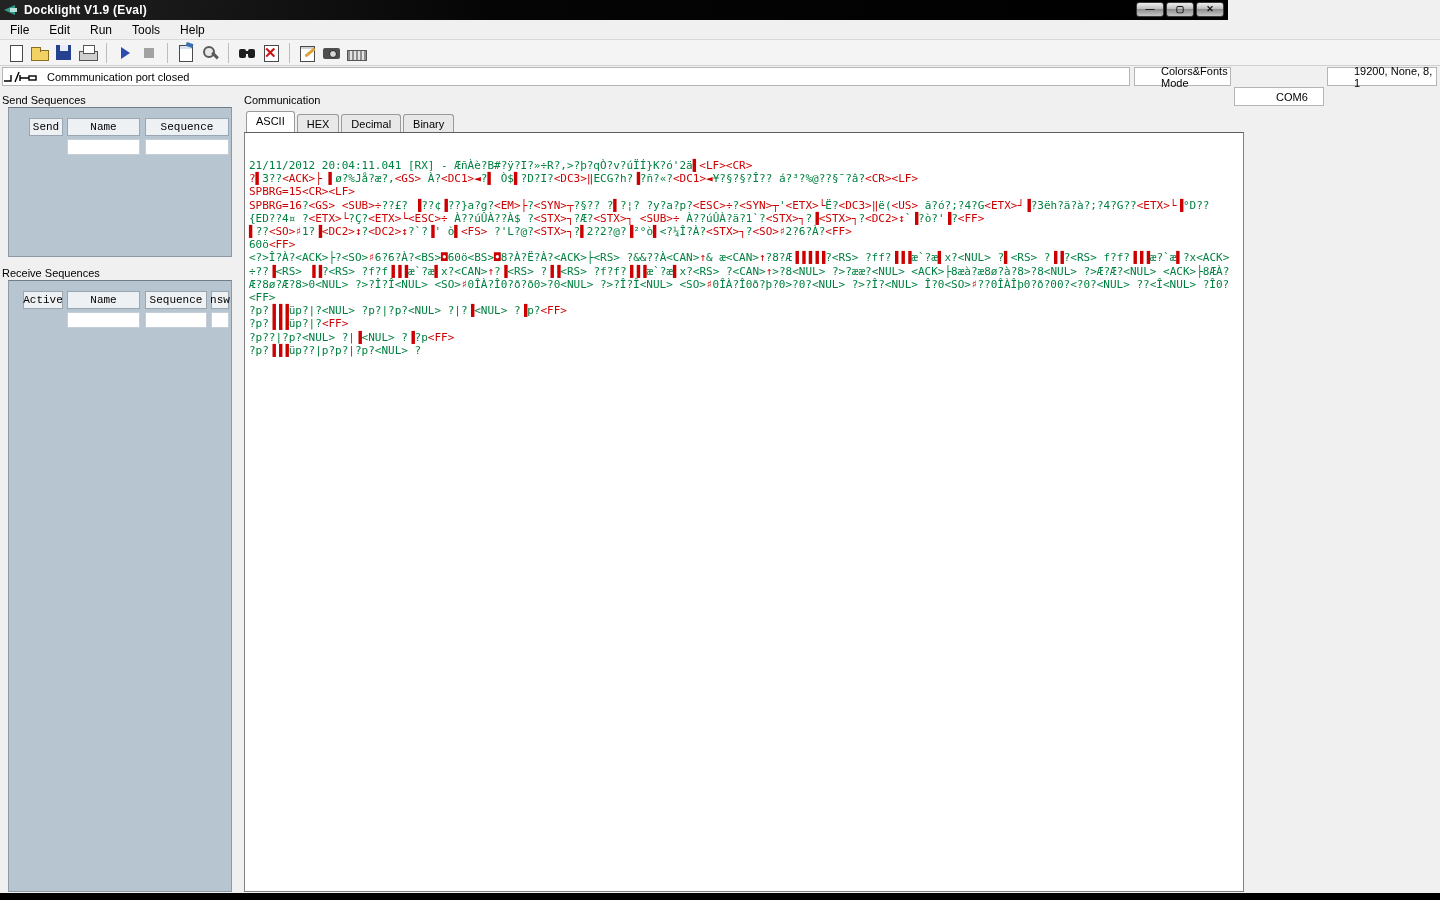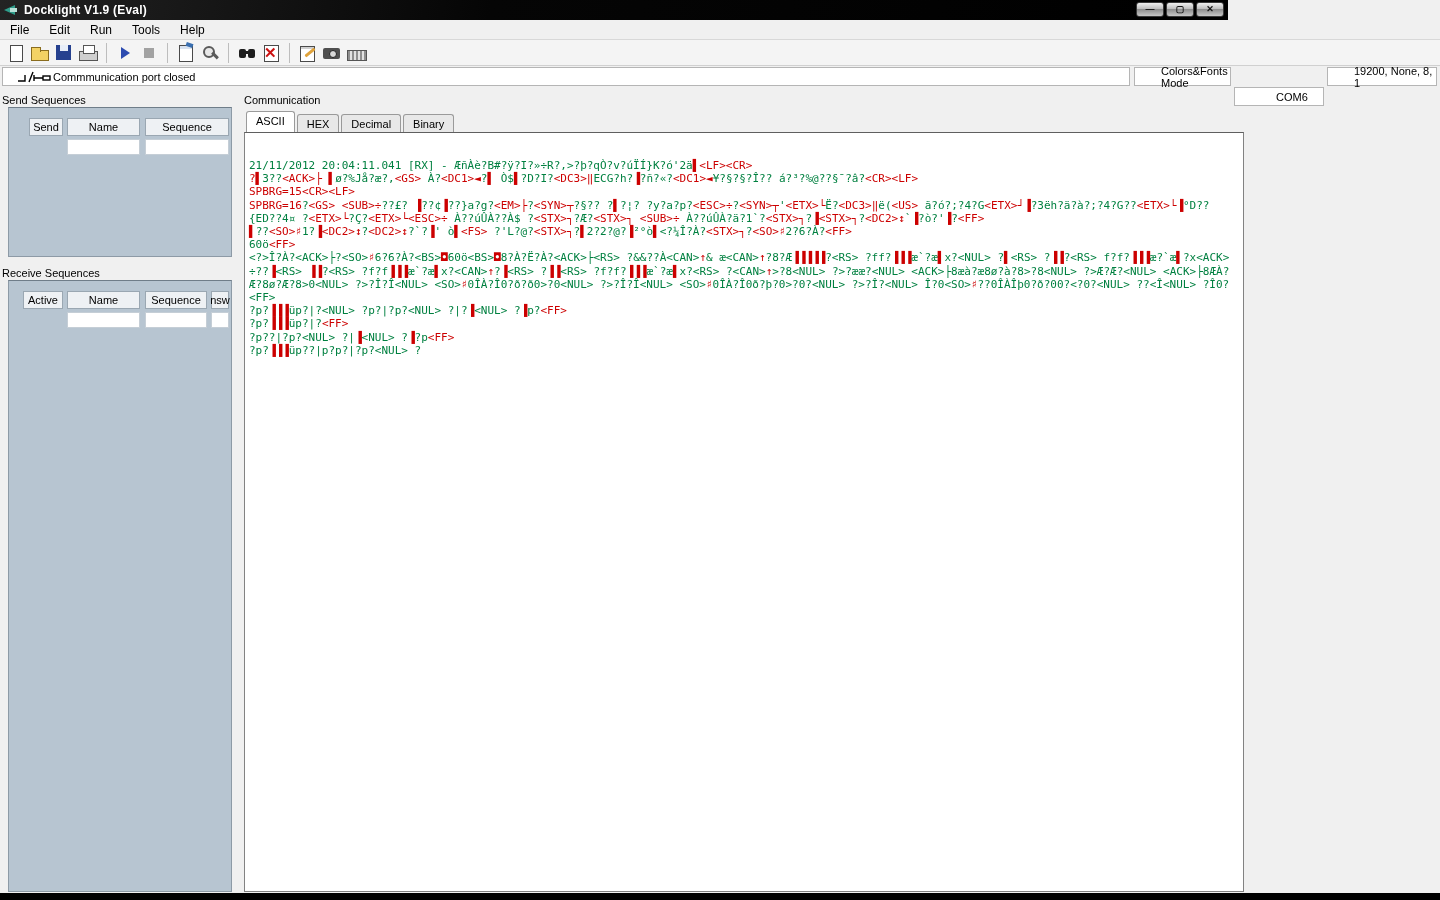--- a/index.html
+++ b/index.html
@@ -71,31 +71,31 @@
     background:#4f4f4f; border-radius:2px; }
   .icon-snapshot::after { content:''; position:absolute; left:8px; top:8px; width:6px; height:6px;
     background:#d8d8d8; border:1px solid #222; border-radius:50%; }
   .icon-keyboard-console::before { content:''; position:absolute; left:2px; top:8px; width:18px; height:9px;
     border:1px solid #555; background:repeating-linear-gradient(90deg,#8f8f8f 0 2px,#e2e2e2 2px 4px); }
 
   
   .statusrow { position:absolute; left:0; top:66px; width:1440px; height:22px; background:#f0f0f0; }
   .statusbox { position:absolute; top:1px; height:19px; background:#fff; border:1px solid #b5b5b5;
     font-size:11px; color:#000; display:flex; align-items:center; justify-content:center;padding-left:26px; }
-  .portbox { left:2px; width:1128px; justify-content:flex-start; padding-left:14px; }
+  .portbox { left:2px; width:1128px; justify-content:flex-start; padding-left:0; gap:8px; }
   .modebox { left:1134px; width:97px; }
   .combox  { left:1234px; width:90px;margin-top:20px; }
   .baudbox { left:1327px; width:110px; }
 
   
   .panel-label { position:absolute; font-size:11px; color:#000; }
 
   
   .seqpanel { position:absolute; left:8px; width:224px; background:#b7c5d1;
-    border:1px solid #8d9aa6; border-top-color:#6f7d89; }
+    border:1px solid #8d9aa6; border-top-color:#6f7d89;font-family:Liberation Mono, monospace; }
   .send-panel { top:107px; height:150px; }
   .recv-panel { top:280px; height:612px; }
   .colhead { position:absolute; top:10px; height:18px; background:#eef1f4; border:1px solid #9aa7b2;
     font-size:11px; display:flex; align-items:center; justify-content:center; color:#000; }
   .cell { position:absolute; top:31px; height:16px; background:#fff; border:1px solid #c5ced6; }
 
   
   .tabs { position:absolute; left:246px; top:111px; height:21px; display:flex; align-items:flex-end; }
   .tab { font-size:11px; color:#000; padding:3px 9px 2px 9px; border:1px solid #9a9a9a; border-bottom:none;
     border-radius:3px 3px 0 0; background:#e8e8e8; margin-right:2px; height:18px; }

